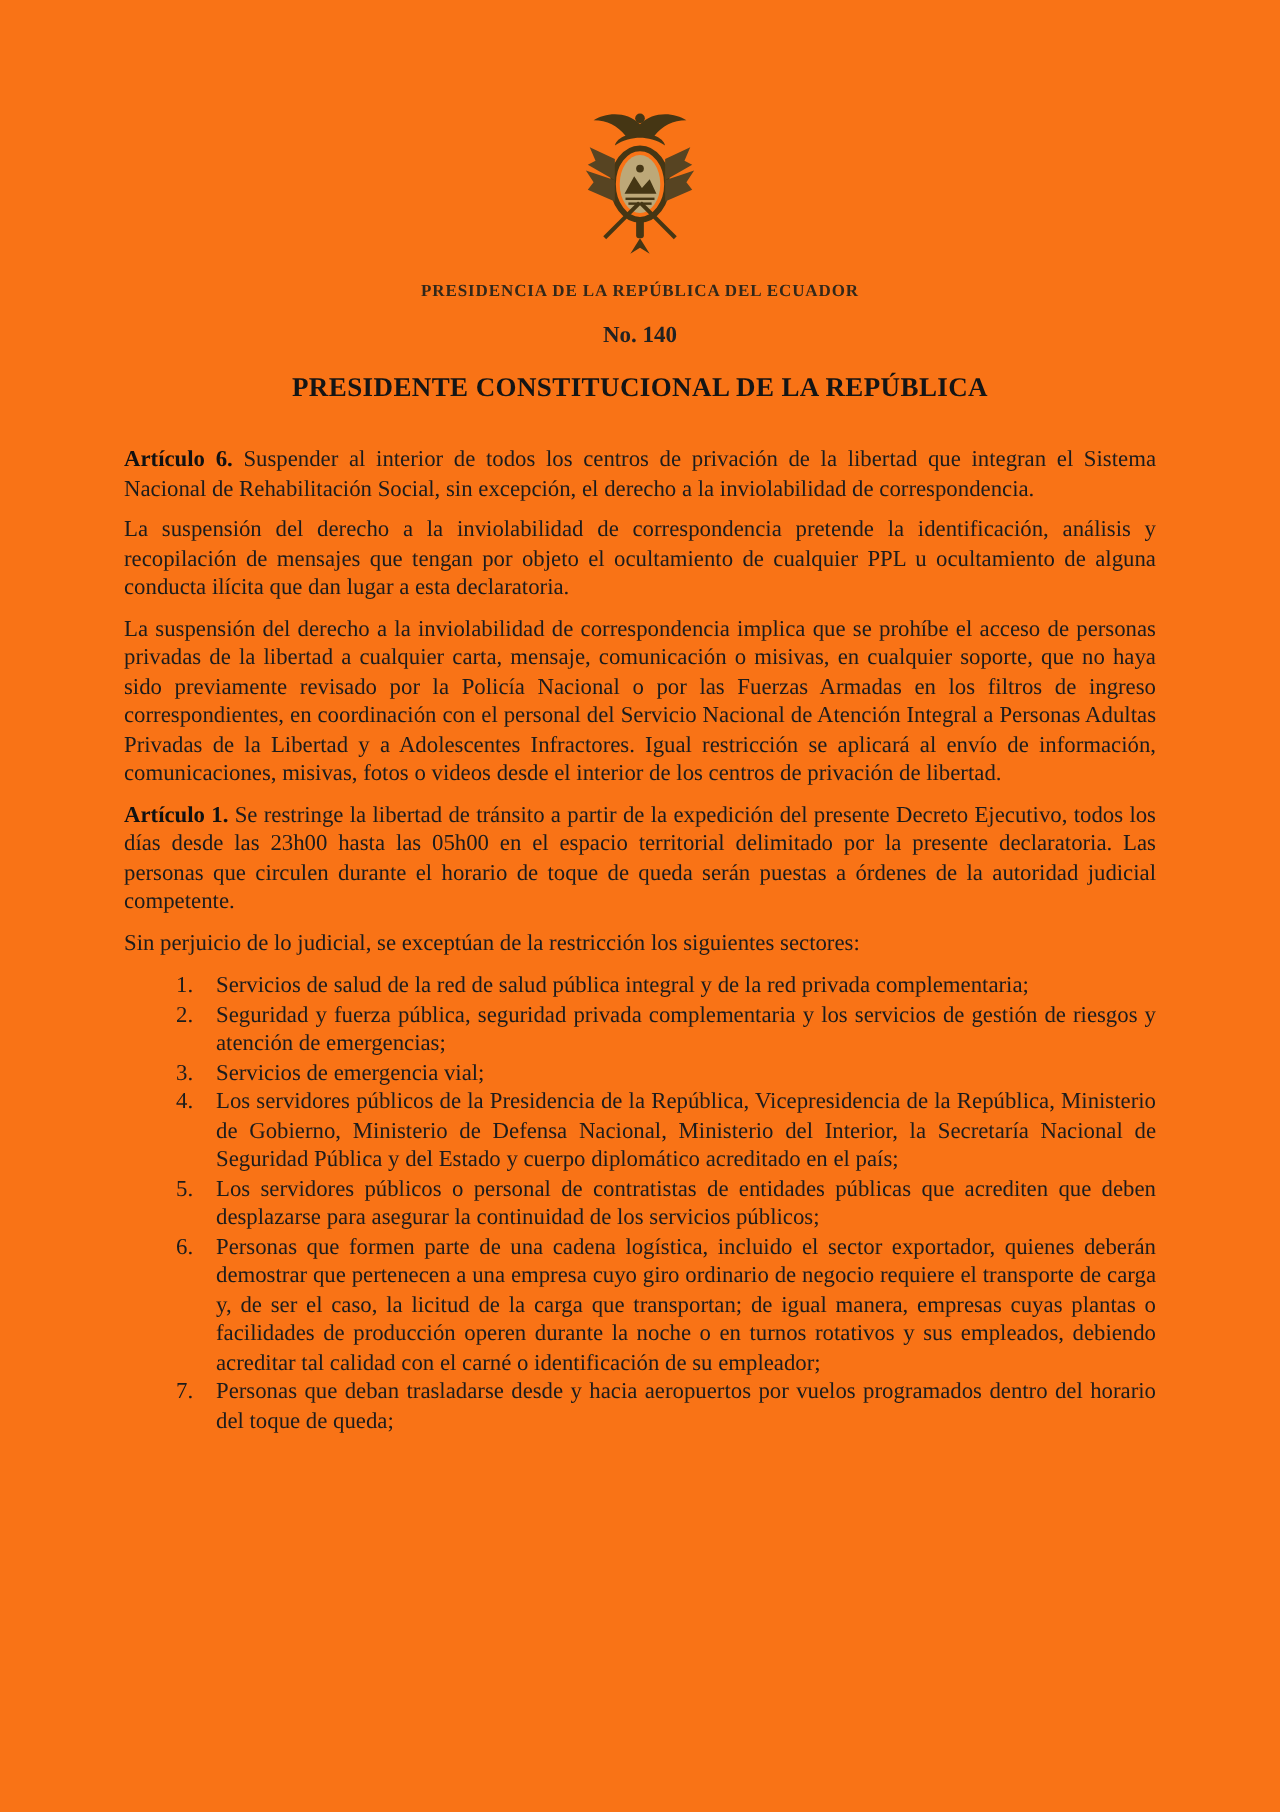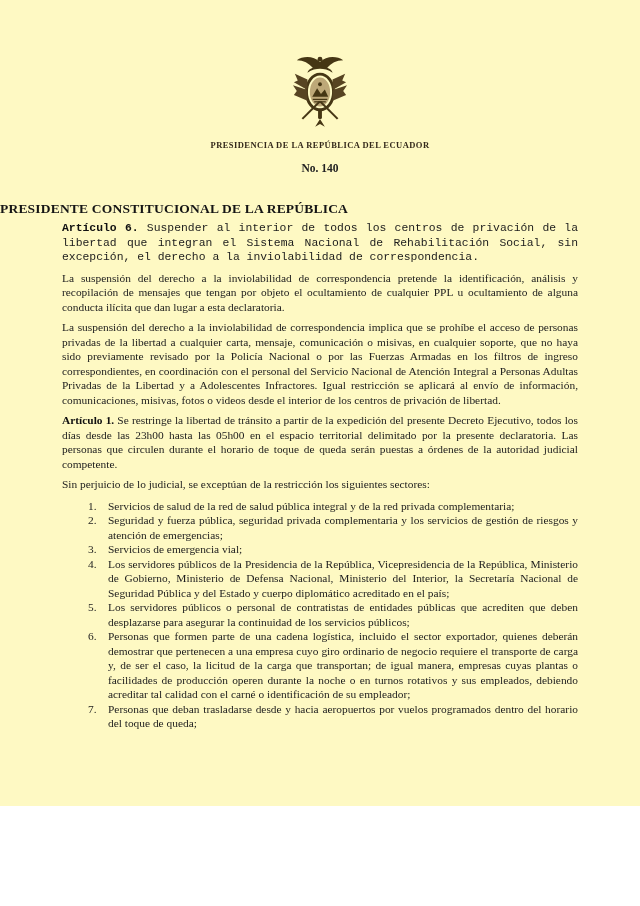--- a/index.html
+++ b/index.html
@@ -1,20 +1,20 @@
 <!DOCTYPE html>
 <html><head>
 <meta charset="utf-8">
 <style>
   html, body { margin: 0; padding: 0; background: #ffffff; }
   .page {
     position: relative;
     width: 640px;
-    height: 806px;
-    background: #fef9c3;
+    height: 906px;
+    background: #f97316;
     font-family: "Liberation Serif", serif;
     color: #1c1c1c;
     overflow: hidden;
   }
   .emblem-wrap { text-align: center; padding-top: 54px; line-height: 0; }
   .institution {
     text-align: center;
     font-weight: bold;
     font-size: 8.5px;
     letter-spacing: 0.45px;
@@ -30,34 +30,35 @@
   }
   .president-name {
     text-align: center;
     font-size: 12.5px;
     font-weight: bold;
     margin-top: 13px;
     letter-spacing: 0.4px;
     color: #151515;
   }
   .president-title {
+    text-align: center;
     font-size: 13.5px;
     font-weight: bold;
-    margin-top: 27px;
+    margin-top: 12px;
     letter-spacing: 0.2px;
     color: #151515;
   }
   .content { padding: 0 62px; }
   p.bodyp {
     font-size: 11.4px;
     line-height: 14.5px;
     text-align: justify;
     margin: 0 0 6px 0;
   }
-  p.first { margin-top: 4px; font-family: Liberation Mono, monospace; }
+  p.first { margin-top: 21px; }
   p.bodyp b { color: #111; }
   .exceptions { padding-left: 26px; margin-top: 7px; }
   .li-row {
     display: flex;
     font-size: 11.4px;
     line-height: 14.5px;
   }
   .li-num { width: 20px; flex: none; }
   .li-text { flex: 1; text-align: justify; }
 </style>

